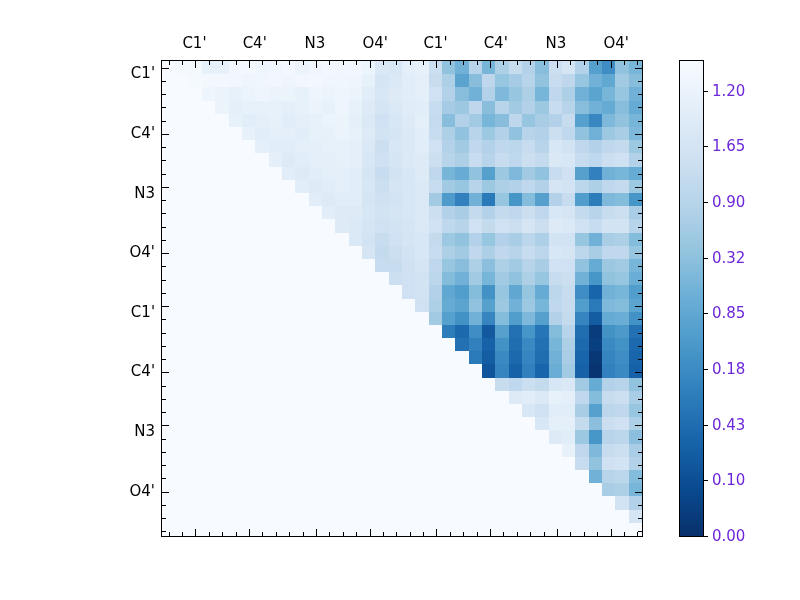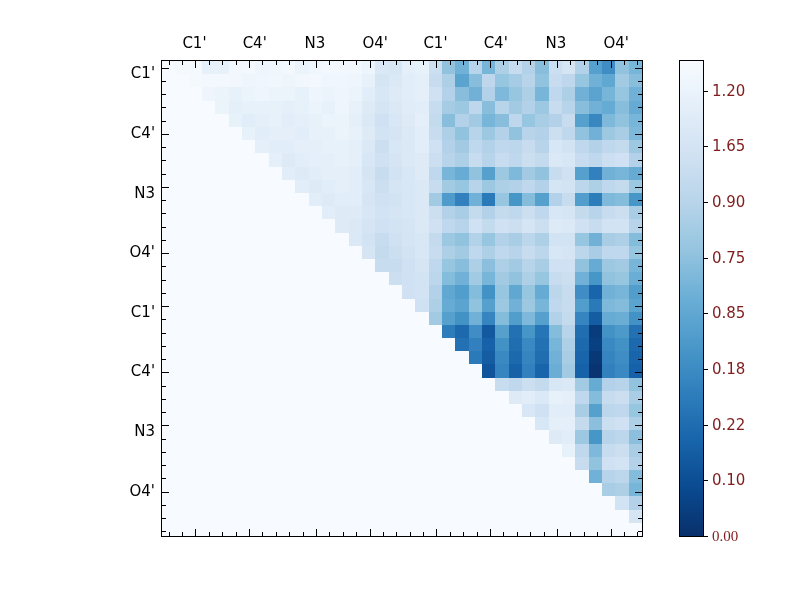--- a/index.html
+++ b/index.html
@@ -28,21 +28,21 @@
   .xlabel{position:absolute;font-size:15px;color:#000;
           transform:translateX(-50%);white-space:nowrap;}
   .ylabel{position:absolute;font-size:15px;color:#000;
           transform:translateY(-50%);white-space:nowrap;text-align:right;}
 
   
   #cbar-outer{position:absolute;left:679px;top:60px;width:25px;height:477px;
               box-sizing:border-box;border:1px solid #000;}
   #cbar-grad{position:absolute;left:0;top:0;width:100%;height:100%;}
   .cb-tick{position:absolute;left:100%;width:5px;height:1px;background:#000;}
-  .cb-label{position:absolute;left:calc(100% + 9px);font-size:15px;color:#7f1d1d;
+  .cb-label{position:absolute;left:calc(100% + 9px);font-size:15px;color:#6d28d9;
             transform:translateY(-50%);white-space:nowrap;}
 </style>
 </head>
 <body>
 
 <div id="figure">
 
   <div id="axes">
     <svg id="grid" preserveAspectRatio="none" viewBox="0 0 36 36">
         <rect x="0" y="0" width="1.02" height="1.02" fill="rgb(247,251,255)" shape-rendering="crispEdges"></rect>
@@ -1484,31 +1484,31 @@
       <div class="tickmark tk-rgt" style="top: 457.125px;"></div>
       <div class="tickmark tk-top" style="left: 475.306px;"></div>
       <div class="tickmark tk-bot" style="left: 475.306px;"></div>
       <div class="tickmark tk-lft" style="top: 470.375px;"></div>
       <div class="tickmark tk-rgt" style="top: 470.375px;"></div>
     </div>
 
   <div id="cbar-outer">
     <div id="cbar-grad" style="background: linear-gradient(to top, rgb(8, 48, 107) 0%, rgb(10, 74, 144) 10%, rgb(24, 100, 170) 20%, rgb(46, 126, 188) 30%, rgb(74, 152, 201) 40%, rgb(106, 174, 214) 50%, rgb(148, 196, 223) 60%, rgb(183, 212, 234) 70%, rgb(208, 225, 242) 80%, rgb(227, 238, 249) 90%, rgb(247, 251, 255) 100%);"></div>
   <div class="cb-tick" style="top: 100%;"></div>
-      <div class="cb-label" style="top: 100%; font-family: Liberation Serif, serif;">0.00</div>
+      <div class="cb-label" style="top: 100%;">0.00</div>
       <div class="cb-tick" style="top: 88.2812%;"></div>
       <div class="cb-label" style="top: 88.2812%;">0.10</div>
       <div class="cb-tick" style="top: 76.5625%;"></div>
-      <div class="cb-label" style="top: 76.5625%;">0.22</div>
+      <div class="cb-label" style="top: 76.5625%;">0.43</div>
       <div class="cb-tick" style="top: 64.8438%;"></div>
       <div class="cb-label" style="top: 64.8438%;">0.18</div>
       <div class="cb-tick" style="top: 53.125%;"></div>
       <div class="cb-label" style="top: 53.125%;">0.85</div>
       <div class="cb-tick" style="top: 41.4062%;"></div>
-      <div class="cb-label" style="top: 41.4062%;">0.75</div>
+      <div class="cb-label" style="top: 41.4062%;">0.32</div>
       <div class="cb-tick" style="top: 29.6875%;"></div>
       <div class="cb-label" style="top: 29.6875%;">0.90</div>
       <div class="cb-tick" style="top: 17.9688%;"></div>
       <div class="cb-label" style="top: 17.9688%;">1.65</div>
       <div class="cb-tick" style="top: 6.25%;"></div>
       <div class="cb-label" style="top: 6.25%;">1.20</div>
     </div>
 
 <div class="xlabel" style="left: 194.472px; top: 34px;">C1'</div>
     <div class="xlabel" style="left: 254.722px; top: 34px;">C4'</div>

